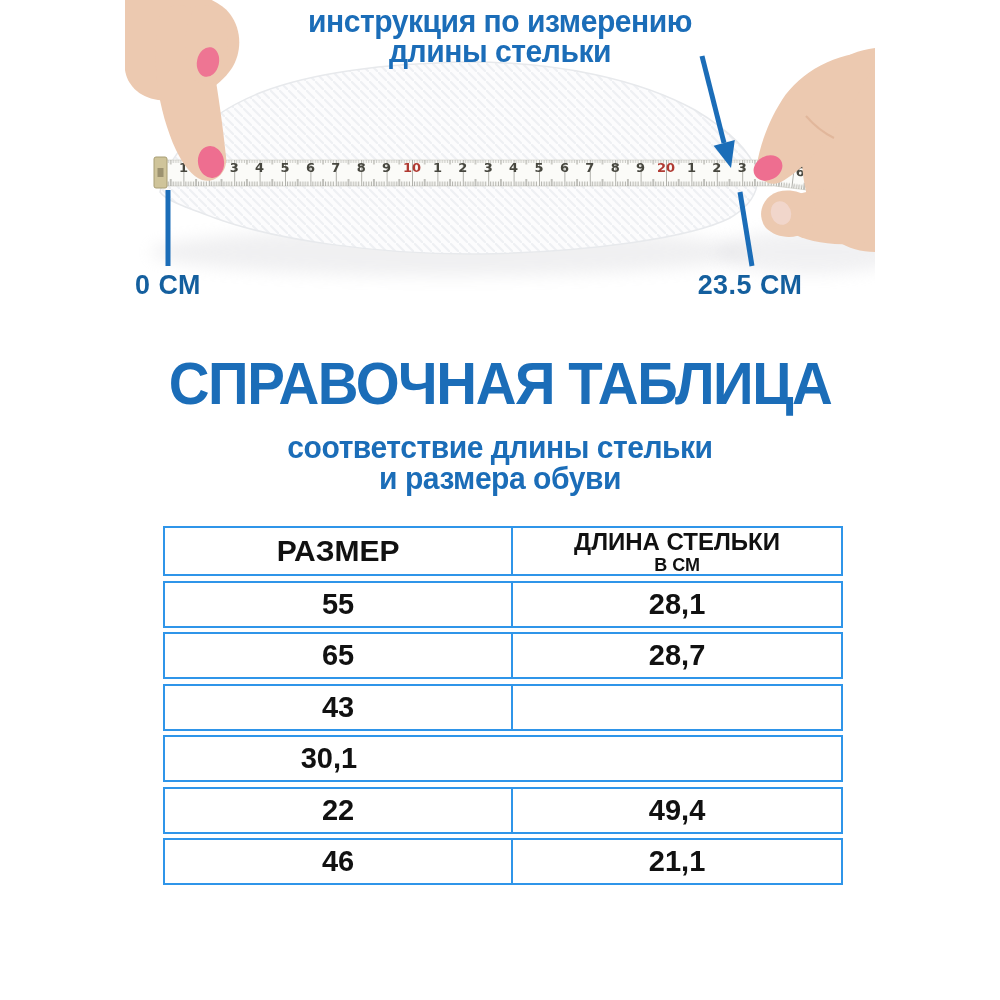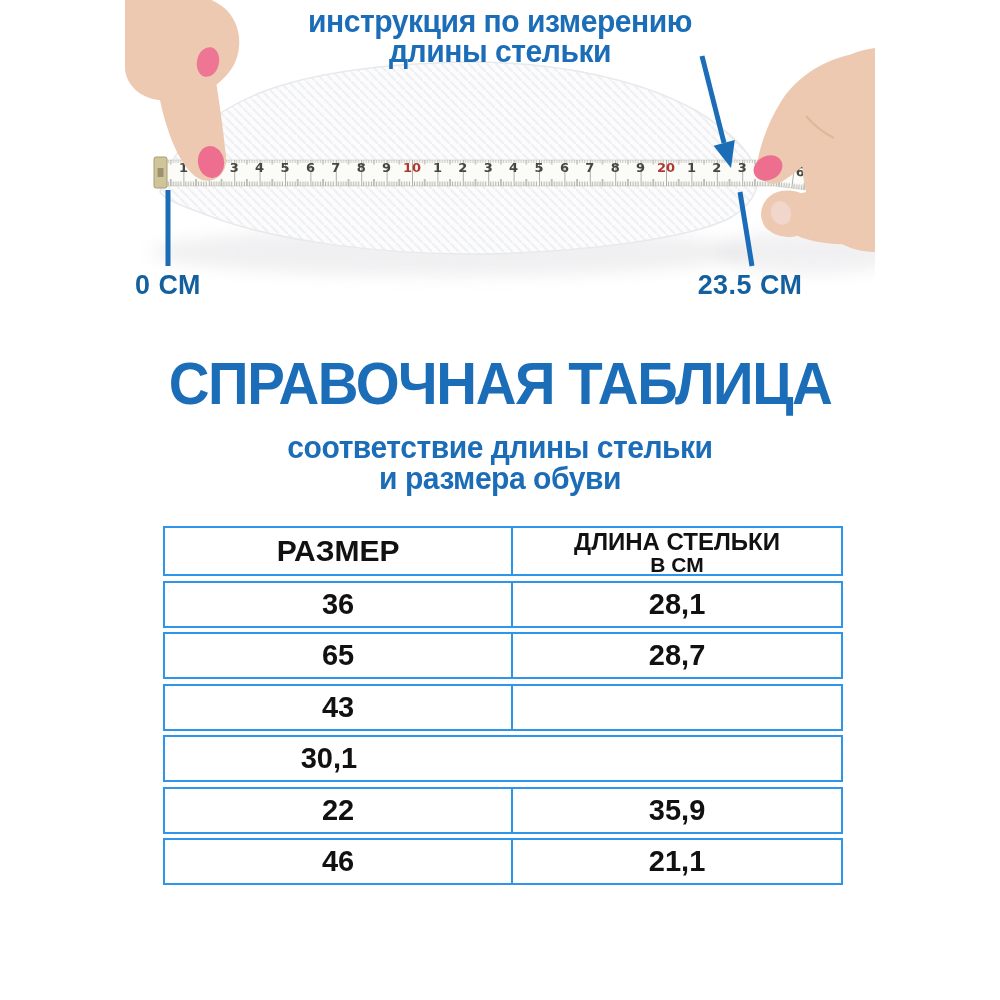--- a/index.html
+++ b/index.html
@@ -34,21 +34,21 @@
   .thead,.trow{box-sizing:border-box;border:2.5px solid var(--table_border);
     display:flex;background:#fff;}
   .thead{height:50px;}
   .trow{height:47px;margin-top:4.5px;}
   .cell{box-sizing:border-box;display:flex;flex-direction:column;align-items:center;
     justify-content:center;font-weight:bold;color:var(--table_text);}
   .c1{width:51.5%;border-right:2.5px solid var(--table_border);}
   .c2{width:48.5%;}
   .thead .c1{font-size:30px;}
   .hl1{font-size:24px;line-height:27px;display:block;}
-  .hl2{font-size:21px;line-height:20px;display:block;text-align:right;}
+  .hl2{font-size:18px;line-height:20px;display:block;text-align:right;}
   .trow .cell{font-size:29px;}
 
   
   .insole{fill:url(#fabric);stroke:#e7e9ec;stroke-width:1.5;}
   .tape-base{fill:#fbfbf8;stroke:#d8d8d0;stroke-width:0.8;}
   .skin{fill:var(--skin);}
   .nail{fill:var(--nail_pink);}
   .pen{fill:var(--pen_green);}
   .blue-mark{stroke:var(--accent_blue);stroke-width:5;fill:none;}
   .arrowhead{fill:var(--accent_blue);}
@@ -186,36 +186,36 @@
   <div class="size-table">
     <div class="thead">
       <div class="cell c1">РАЗМЕР</div>
       <div class="cell c2">
         <span class="hl1">ДЛИНА СТЕЛЬКИ</span>
         <span class="hl2">В СМ</span>
       </div>
     </div>
     <div id="trows">
         <div class="trow">
-          <div class="cell c1">36</div>
+          <div class="cell c1">55</div>
           <div class="cell c2">28,1</div>
         </div>
         <div class="trow">
           <div class="cell c1">65</div>
           <div class="cell c2">28,7</div>
         </div>
         <div class="trow">
           <div class="cell c1">43</div>
         </div>
         <div class="trow">
           <div class="cell c2">30,1</div>
         </div>
         <div class="trow">
           <div class="cell c1">22</div>
-          <div class="cell c2">35,9</div>
+          <div class="cell c2">49,4</div>
         </div>
         <div class="trow">
           <div class="cell c1">46</div>
           <div class="cell c2">21,1</div>
         </div>
       </div>
   </div>
 </div>
 
 </body></html>

